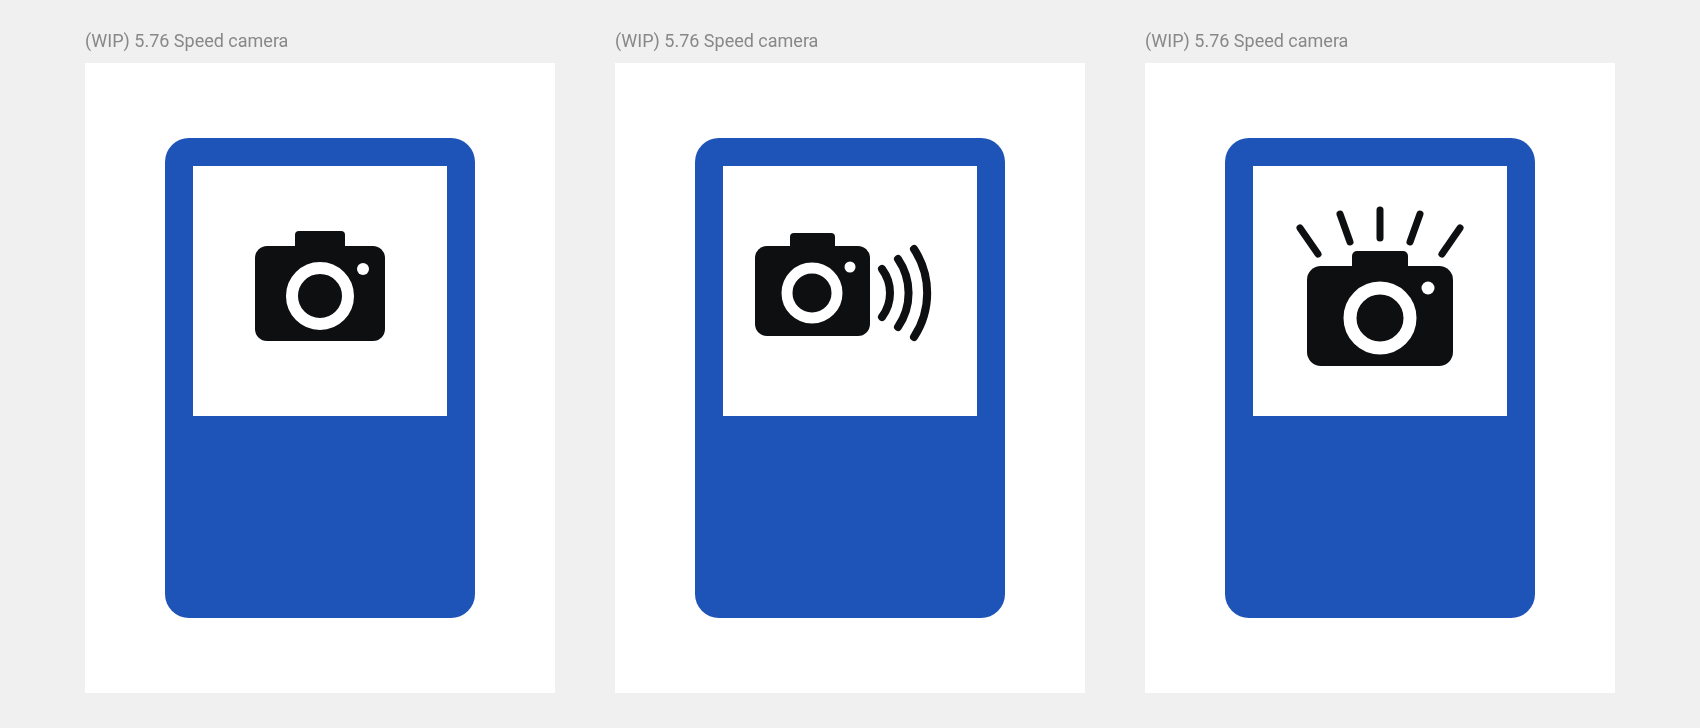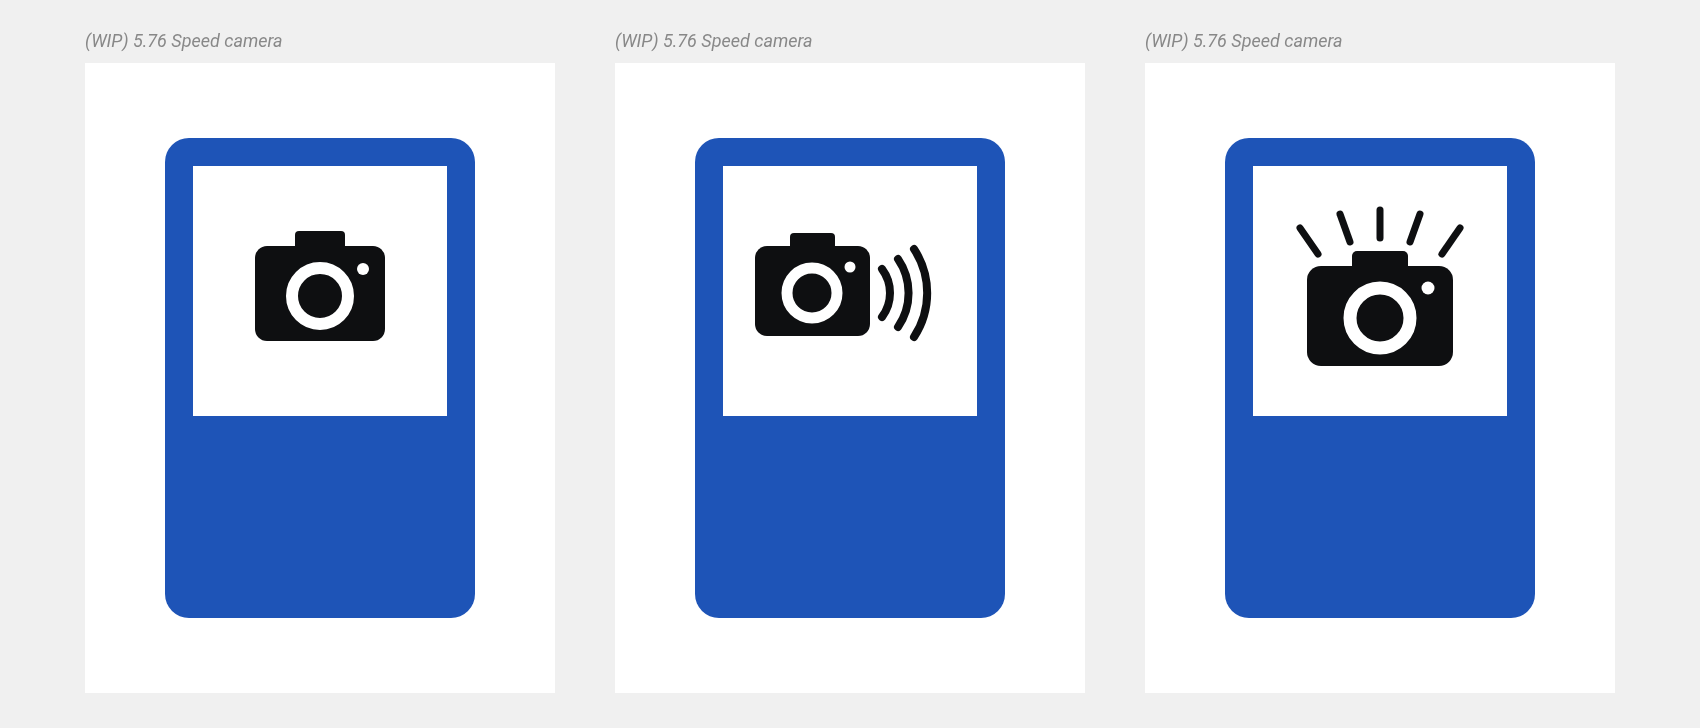--- a/index.html
+++ b/index.html
@@ -10,21 +10,20 @@
       height: 728px;
       padding: 30px 60px;
       display: flex;
       gap: 60px;
       justify-content: center;
     }
     .card-wrapper {
       display: flex;
       flex-direction: column;
       gap: 12px;
-      font-style: italic;
     }
     .card-title {
       color: #888;
       font-size: 18px;
       font-weight: 400;
     }
     .card {
       background: #fff;
       width: 470px;
       height: 630px;

